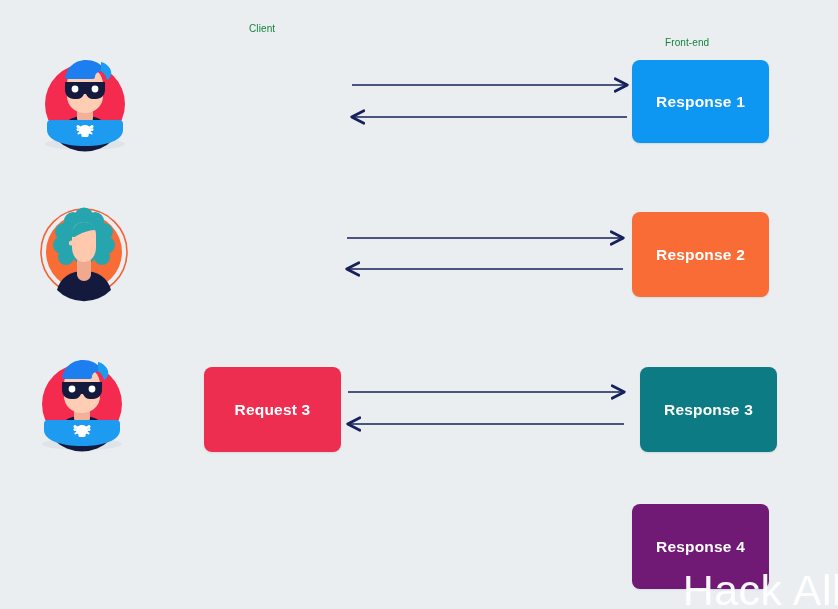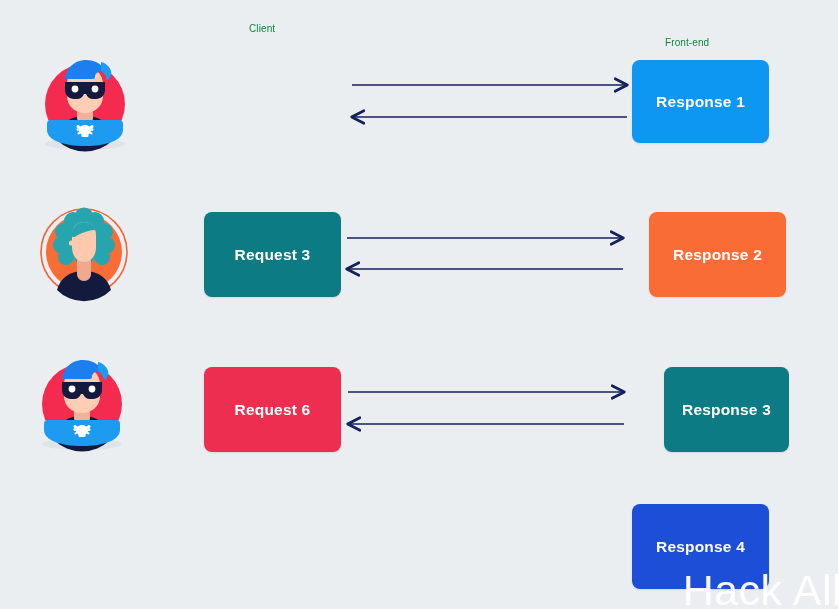--- a/index.html
+++ b/index.html
@@ -92,37 +92,36 @@
   }
 
   
   #box-request-3 {
     left: 204px; top: 212px; width: 137px; height: 85px;
     background: #0d7b84;
   }
   #box-response-2 {
     left: 632px; top: 212px; width: 137px; height: 85px;
     background: #f96c36;
-    margin-left: 17px;
   }
 
   
   #box-request-4 {
     left: 204px; top: 367px; width: 137px; height: 85px;
     background: #ed2e50;
   }
   #box-response-3 {
-    left: 664px; top: 367px; width: 125px; height: 85px;
+    left: 640px; top: 367px; width: 137px; height: 85px;
     background: #0d7b84;
   }
 
   
   #box-response-4 {
     left: 632px; top: 504px; width: 137px; height: 85px;
-    background: #1d4ed8;
+    background: #701a75;
   }
 
   
   .arrow-layer {
     position: absolute;
     left: 0; top: 0;
     width: 838px; height: 609px;
     pointer-events: none;
   }
 
@@ -248,26 +247,23 @@
 
       <line x1="347" y1="238" x2="623" y2="238" marker-end="url(#head-r)"></line>
       <line x1="347" y1="269" x2="623" y2="269" marker-start="url(#head-l)"></line>
 
       <line x1="348" y1="392" x2="624" y2="392" marker-end="url(#head-r)"></line>
       <line x1="348" y1="424" x2="624" y2="424" marker-start="url(#head-l)"></line>
     </g>
   </svg>
 
 
-  <div id="box-request-3" class="node-box">
+
+  <div id="box-request-4" class="node-box">
     <span>Request 3</span>
-  </div>
-
-  <div id="box-request-4" class="node-box">
-    <span>Request 6</span>
   </div>
 
   <div id="box-response-1" class="node-box">
     <span>Response 1</span>
   </div>
 
   <div id="box-response-2" class="node-box">
     <span>Response 2</span>
   </div>
 

